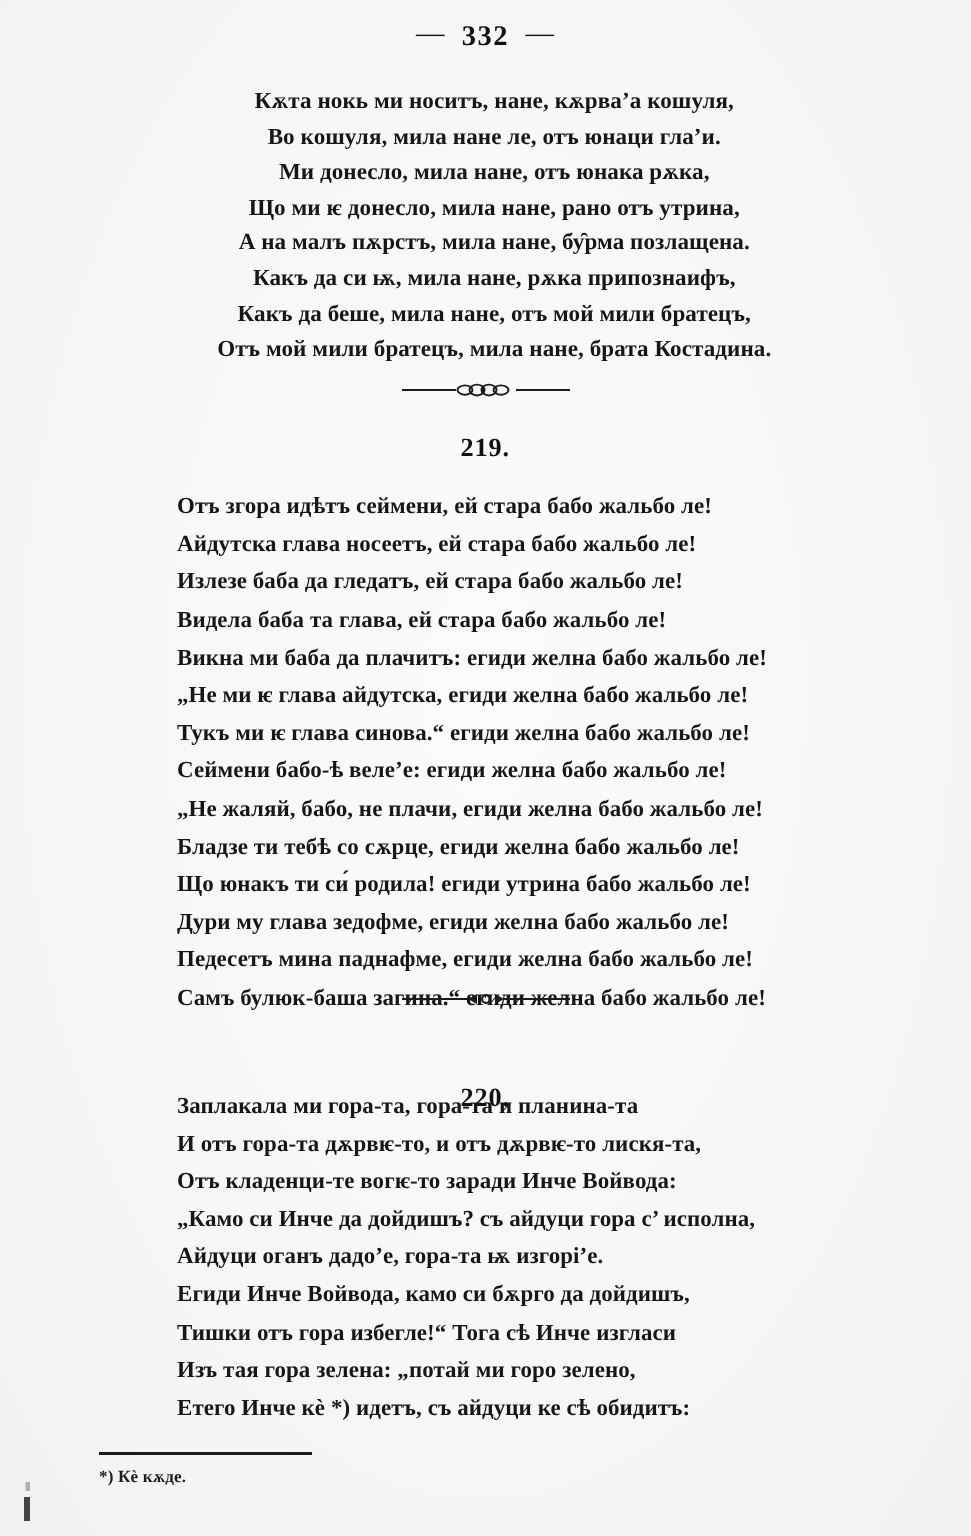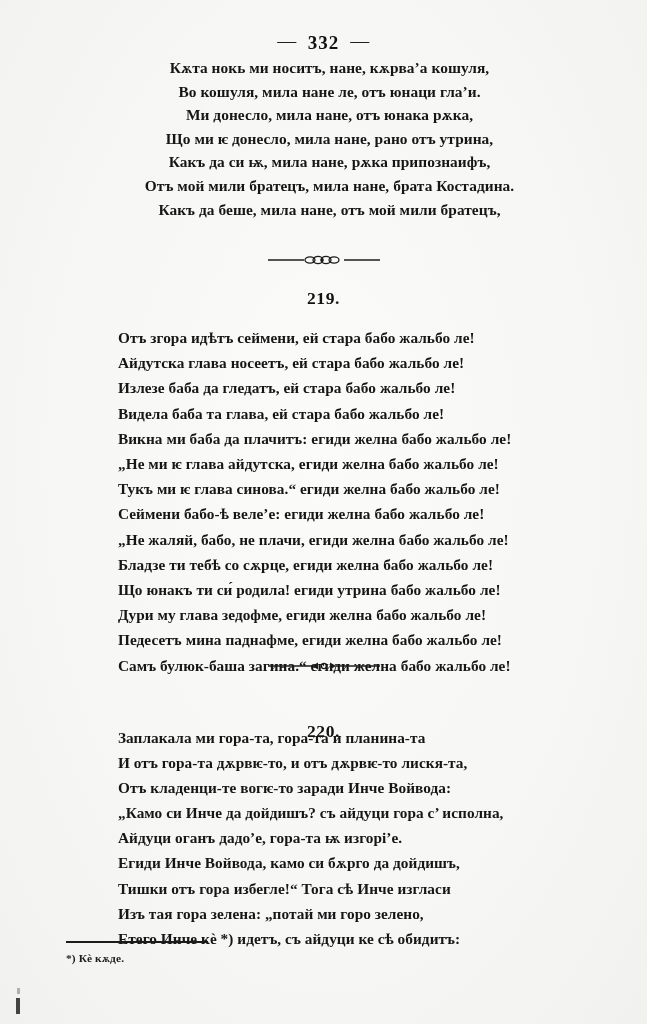--- a/index.html
+++ b/index.html
@@ -34,21 +34,20 @@
   .page-header {
     position: absolute;
     top: 14px;
     left: 0;
     right: 0;
     text-align: center;
     font-size: 19px;
     font-weight: 700;
     letter-spacing: 0.5px;
     color: #121212;
-    margin-top: 18px;
   }
   .page-header .dash {
     display: inline-block;
     font-weight: 400;
     padding: 0 11px;
     transform: translateY(-2px);
   }
   .page-header .folio {
     display: inline-block;
     letter-spacing: 1px;
@@ -125,21 +124,21 @@
     justify-content: center;
   }
   #ornament-1 { top: 253px; }
   #ornament-2 { top: 659px; }
   .ornament svg { display: block; }
 
   
   #footnote-area {
     position: absolute;
     left: 66px;
-    top: 941px;
+    top: 968px;
     width: 300px;
   }
   #footnote-rule {
     width: 142px;
     height: 2px;
     background: #1b1b1b;
     margin: 0 0 9px 0;
   }
   #footnote-text {
     font-size: 11.4px;
@@ -178,23 +177,24 @@
 
   <div class="page-header">
     <span class="dash">—</span><span class="folio">332</span><span class="dash">—</span>
   </div>
 
   <div class="poem" id="poem-top">
     <div class="line">Кѫта нокь ми носитъ, нане, кѫрва’а кошуля,</div>
     <div class="line">Во кошуля, мила нане ле, отъ юнаци гла’и.</div>
     <div class="line">Ми донесло, мила нане, отъ юнака рѫка,</div>
     <div class="line">Що ми ѥ донесло, мила нане, рано отъ утрина,</div>
+    <div class="line">А на малъ пѫрстъ, мила нане, бу̑рма позлащена.</div>
     <div class="line">Какъ да си ѭ, мила нане, рѫка припознаифъ,</div>
+    <div class="line">Какъ да беше, мила нане, отъ мой мили братецъ,</div>
     <div class="line">Отъ мой мили братецъ, мила нане, брата Костадина.</div>
-    <div class="line">Какъ да беше, мила нане, отъ мой мили братецъ,</div>
   </div>
 
   <div class="ornament" id="ornament-1">
     <svg width="112" height="12" viewBox="0 0 112 12" aria-hidden="true">
       <line x1="0" y1="6" x2="36" y2="6" stroke="#1b1b1b" stroke-width="1.4"></line>
       <line x1="76" y1="6" x2="112" y2="6" stroke="#1b1b1b" stroke-width="1.4"></line>
       <ellipse cx="42" cy="6" rx="5" ry="3.1" fill="none" stroke="#1b1b1b" stroke-width="1.3"></ellipse>
       <ellipse cx="50" cy="6" rx="5" ry="3.6" fill="none" stroke="#1b1b1b" stroke-width="1.3"></ellipse>
       <ellipse cx="58" cy="6" rx="5" ry="3.6" fill="none" stroke="#1b1b1b" stroke-width="1.3"></ellipse>
       <ellipse cx="66" cy="6" rx="5" ry="3.1" fill="none" stroke="#1b1b1b" stroke-width="1.3"></ellipse>

